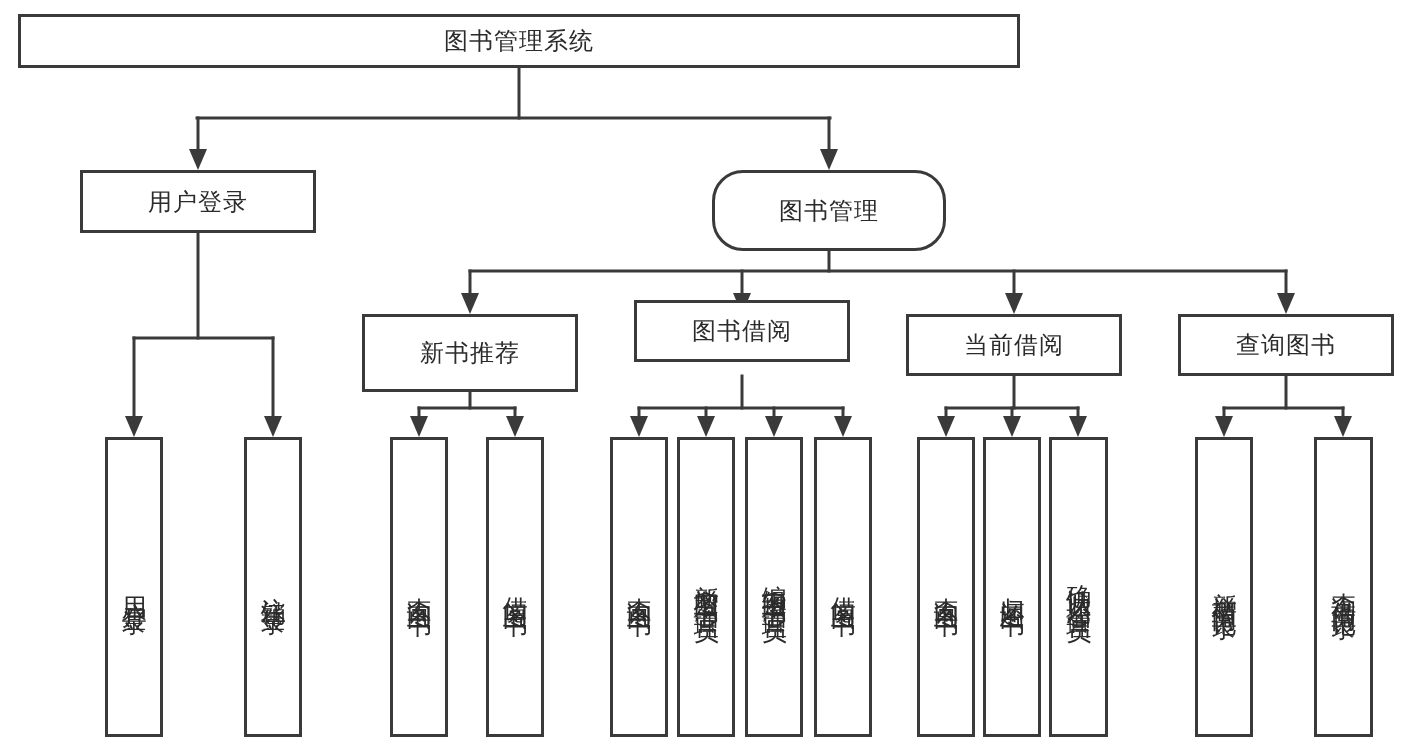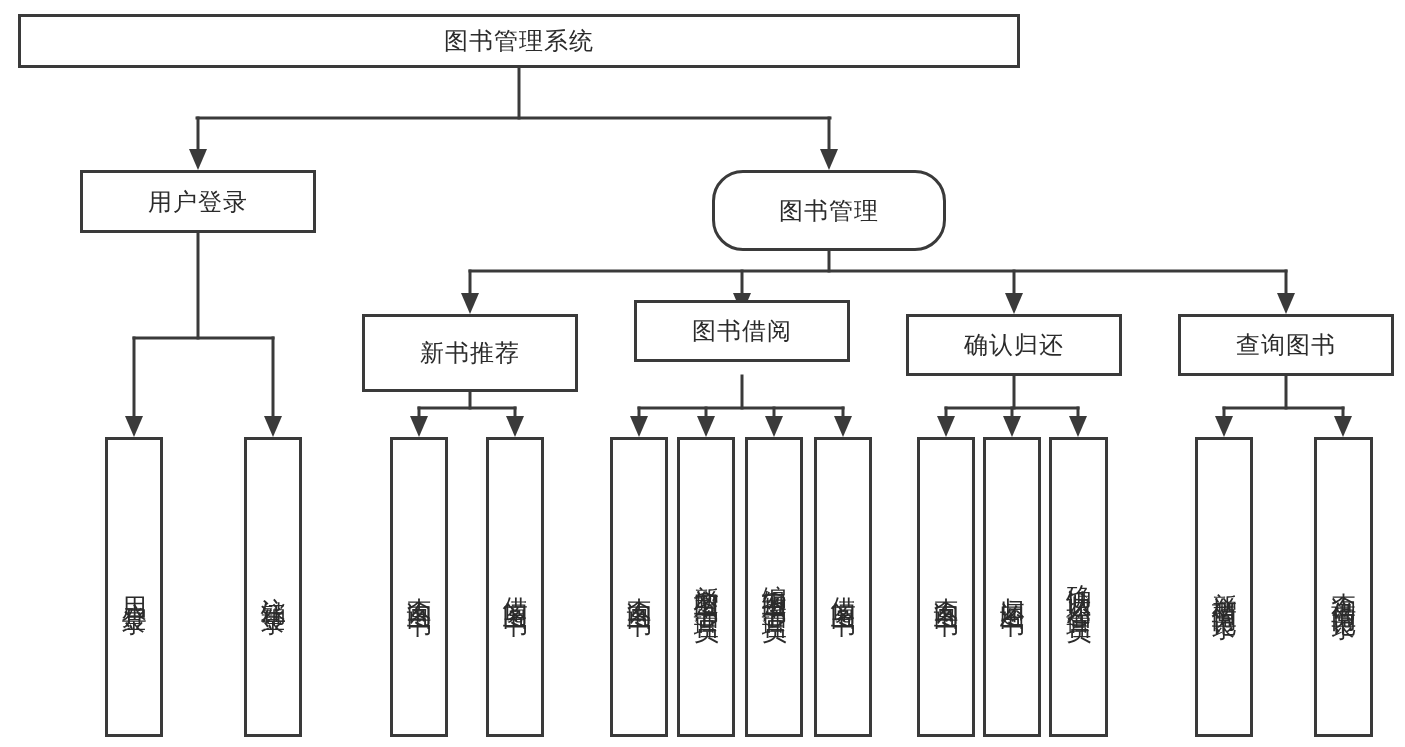--- a/index.html
+++ b/index.html
@@ -152,21 +152,21 @@
     <span class="label">图书管理</span>
   </div>
 
   <div class="box hbox" style="left:362px;top:314px;width:216px;height:78px;">
     <span class="label">新书推荐</span>
   </div>
   <div class="box hbox" style="left:634px;top:300px;width:216px;height:62px;">
     <span class="label">图书借阅</span>
   </div>
   <div class="box hbox" style="left:906px;top:314px;width:216px;height:62px;">
-    <span class="label">确认归还</span>
+    <span class="label">当前借阅</span>
   </div>
   <div class="box hbox" style="left:1178px;top:314px;width:216px;height:62px;">
     <span class="label">查询图书</span>
   </div>
 
   <div class="box vbox" style="left:105px;top:437px;width:58px;height:300px;">
     <span class="label">用户登录</span>
   </div>
   <div class="box vbox" style="left:244px;top:437px;width:58px;height:300px;">
     <span class="label">注销登录</span>

